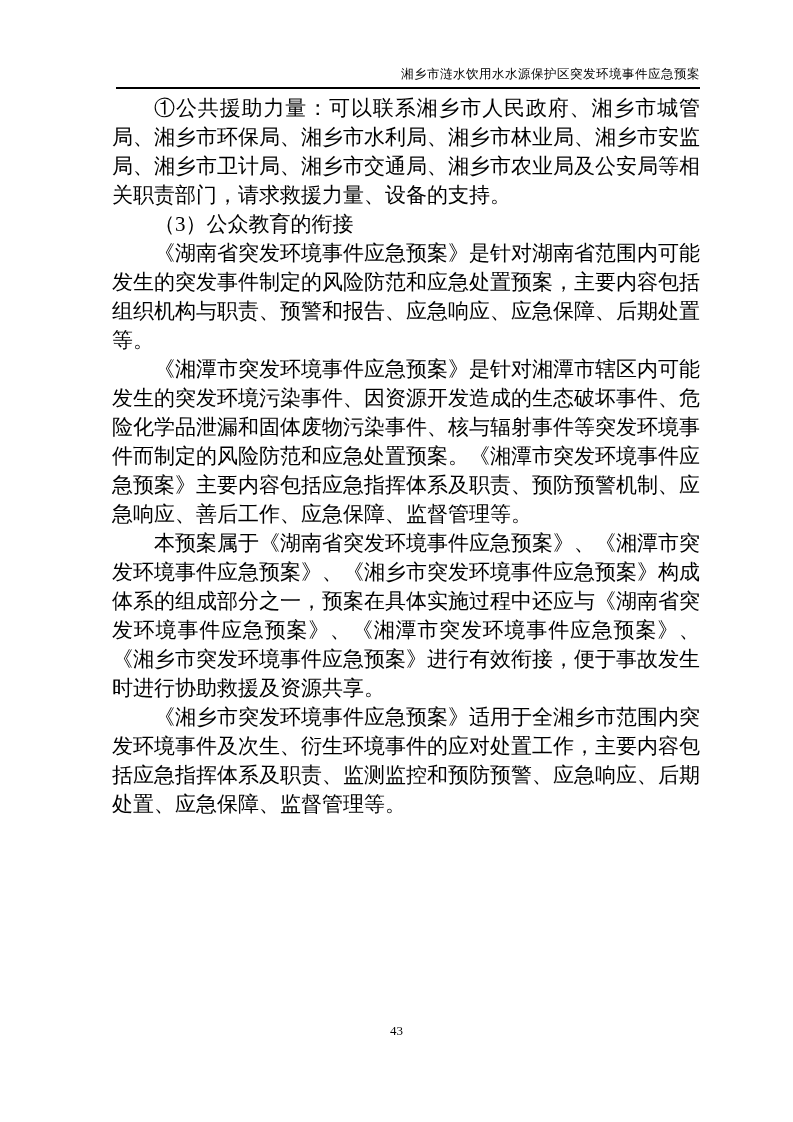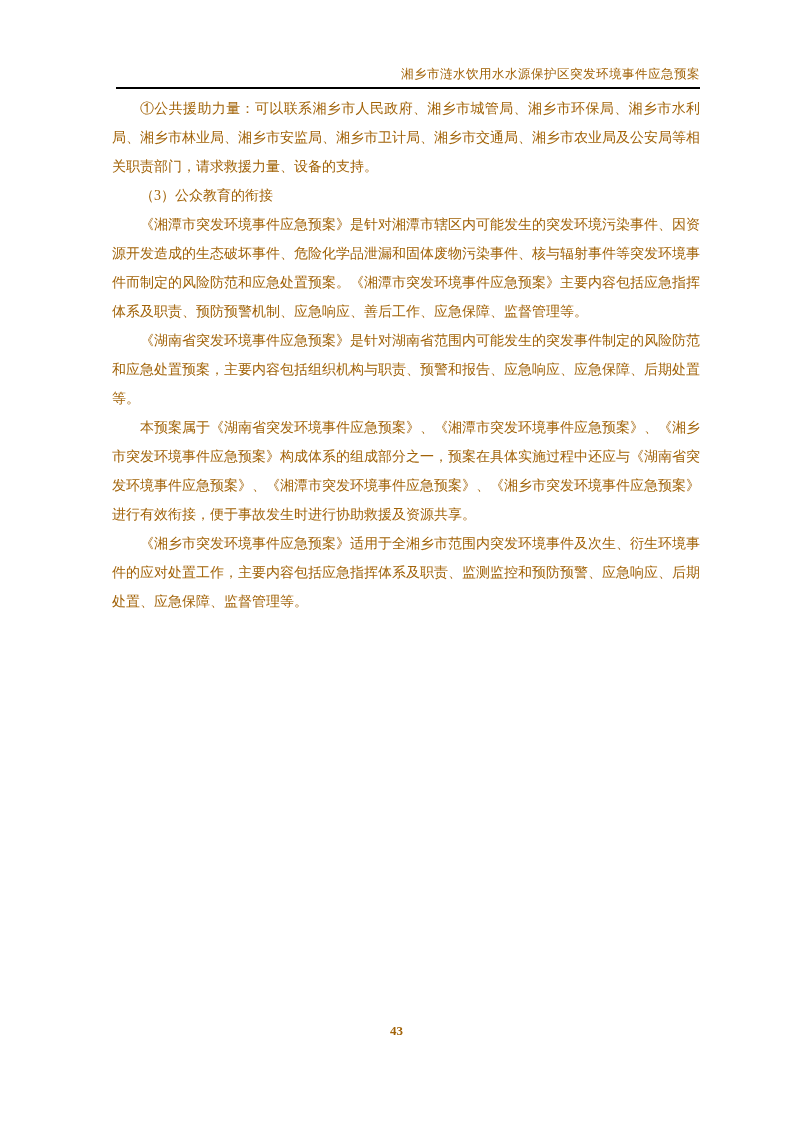--- a/index.html
+++ b/index.html
@@ -7,73 +7,72 @@
     padding: 0;
     background: #ffffff;
   }
   .page {
     position: relative;
     width: 793px;
     height: 1122px;
     background: #ffffff;
     overflow: hidden;
     font-family: "Liberation Serif", "DejaVu Serif", serif;
-    color: #a16207;
+    color: #000000;
   }
   .header {
     position: absolute;
     left: 116px;
     top: 64px;
     width: 584px;
     text-align: right;
     font-size: 12.5px;
     line-height: 20px;
     letter-spacing: 0.5px;
     padding-bottom: 3px;
     border-bottom: 2px solid #000000;
   }
   .body-text {
     position: absolute;
     left: 112px;
     top: 94px;
     width: 588px;
-    font-size: 14px;
+    font-size: 21px;
     line-height: 29px;
     text-align: justify;
   }
   .body-text p {
     margin: 0;
     padding: 0;
     text-indent: 2em;
   }
   .footer {
     position: absolute;
     left: 0;
     top: 1022px;
     width: 100%;
     text-align: center;
     font-size: 13px;
     line-height: 18px;
-    font-weight: bold;
   }
 </style>
 </head>
 <body>
 
 <div class="page">
 
   <div class="header">
     <span>湘乡市涟水饮用水水源保护区突发环境事件应急预案</span>
   </div>
 
   <div class="body-text">
     <p>①公共援助力量：可以联系湘乡市人民政府、湘乡市城管局、湘乡市环保局、湘乡市水利局、湘乡市林业局、湘乡市安监局、湘乡市卫计局、湘乡市交通局、湘乡市农业局及公安局等相关职责部门，请求救援力量、设备的支持。</p>
     <p>（3）公众教育的衔接</p>
+    <p>《湖南省突发环境事件应急预案》是针对湖南省范围内可能发生的突发事件制定的风险防范和应急处置预案，主要内容包括组织机构与职责、预警和报告、应急响应、应急保障、后期处置等。</p>
     <p>《湘潭市突发环境事件应急预案》是针对湘潭市辖区内可能发生的突发环境污染事件、因资源开发造成的生态破坏事件、危险化学品泄漏和固体废物污染事件、核与辐射事件等突发环境事件而制定的风险防范和应急处置预案。《湘潭市突发环境事件应急预案》主要内容包括应急指挥体系及职责、预防预警机制、应急响应、善后工作、应急保障、监督管理等。</p>
-    <p>《湖南省突发环境事件应急预案》是针对湖南省范围内可能发生的突发事件制定的风险防范和应急处置预案，主要内容包括组织机构与职责、预警和报告、应急响应、应急保障、后期处置等。</p>
     <p>本预案属于《湖南省突发环境事件应急预案》、《湘潭市突发环境事件应急预案》、《湘乡市突发环境事件应急预案》构成体系的组成部分之一，预案在具体实施过程中还应与《湖南省突发环境事件应急预案》、《湘潭市突发环境事件应急预案》、《湘乡市突发环境事件应急预案》进行有效衔接，便于事故发生时进行协助救援及资源共享。</p>
     <p>《湘乡市突发环境事件应急预案》适用于全湘乡市范围内突发环境事件及次生、衍生环境事件的应对处置工作，主要内容包括应急指挥体系及职责、监测监控和预防预警、应急响应、后期处置、应急保障、监督管理等。</p>
   </div>
 
   <div class="footer">
     <span>43</span>
   </div>
 
 </div>
 

